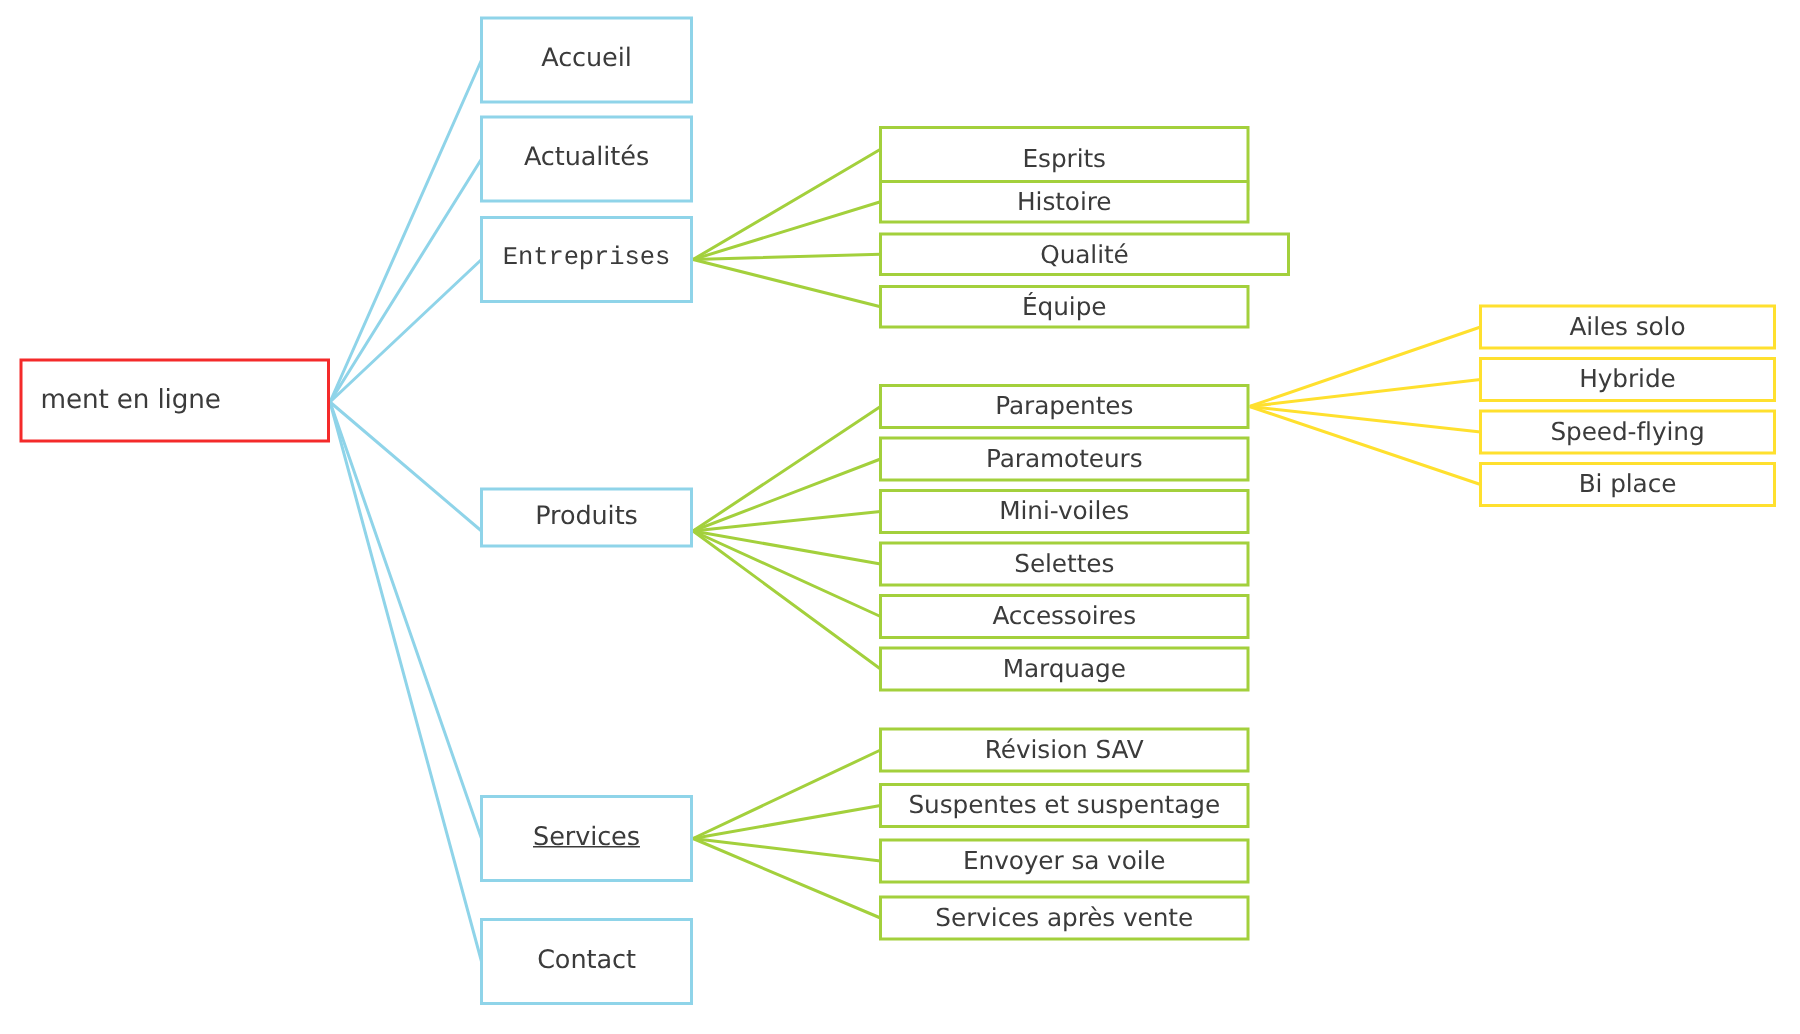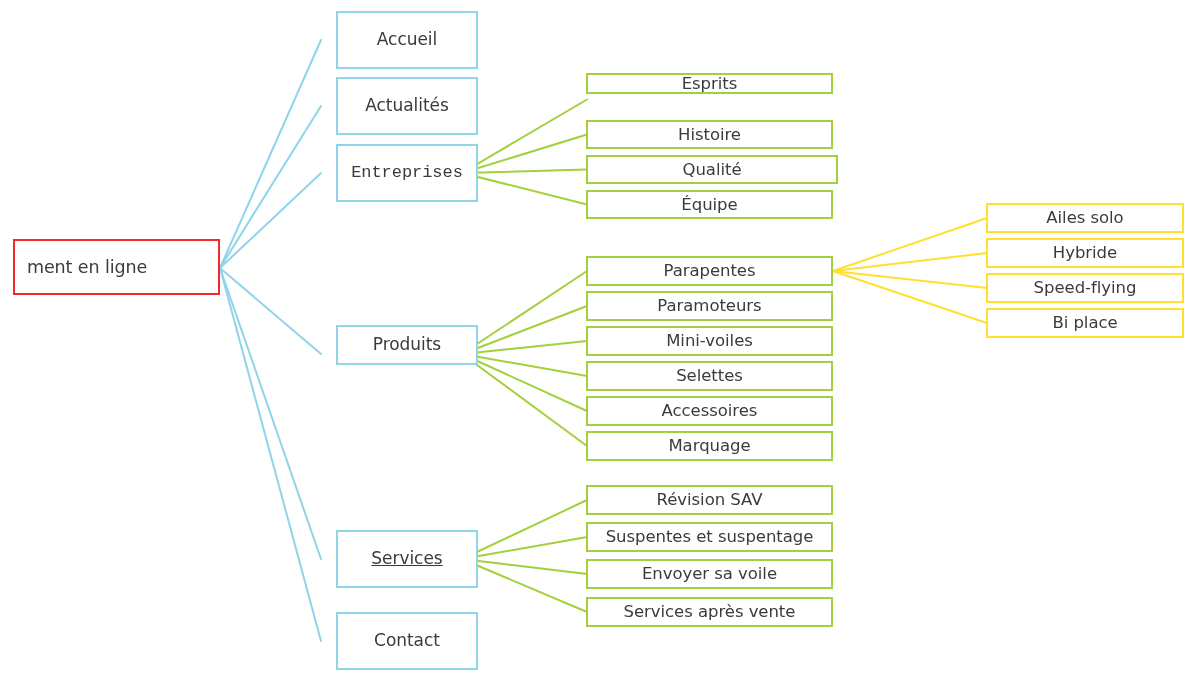--- a/index.html
+++ b/index.html
@@ -43,21 +43,20 @@
     letter-spacing: -0.1px;
   }
   .node-root .root-text {
     display: block;
     width: 100%;
   }
   .node-l1 {
     border: 2px solid #8fd4e9;
     font-size: 17px;
     letter-spacing: -0.05px;
-    margin-left: 16px;
   }
   .node-l2 {
     border: 2px solid #a3d03c;
     font-size: 16.5px;
     letter-spacing: -0.05px;
   }
   .node-l3 {
     border: 2px solid #ffe02e;
     font-size: 16.5px;
     letter-spacing: -0.05px;
@@ -114,27 +113,27 @@
       </div>
       <div class="node node-l1" style="left: 320px; top: 325px; width: 142px; height: 40px;">
         <span>Produits</span>
       </div>
       <div class="node node-l1" style="left: 320px; top: 530px; width: 142px; height: 58px; text-decoration: underline;">
         <span>Services</span>
       </div>
       <div class="node node-l1" style="left: 320px; top: 612px; width: 142px; height: 58px;">
         <span>Contact</span>
       </div>
-      <div class="node node-l2" style="left: 586px; top: 73px; width: 247px; height: 21px;">
+      <div class="node node-l2" style="left: 586px; top: 84px; width: 247px; height: 43px;">
         <span>Esprits</span>
       </div>
       <div class="node node-l2" style="left: 586px; top: 120px; width: 247px; height: 29px;">
         <span>Histoire</span>
       </div>
-      <div class="node node-l2" style="left: 586px; top: 155px; width: 252px; height: 29px;">
+      <div class="node node-l2" style="left: 586px; top: 155px; width: 274px; height: 29px;">
         <span>Qualité</span>
       </div>
       <div class="node node-l2" style="left: 586px; top: 190px; width: 247px; height: 29px;">
         <span>Équipe</span>
       </div>
       <div class="node node-l2" style="left: 586px; top: 256px; width: 247px; height: 30px;">
         <span>Parapentes</span>
       </div>
       <div class="node node-l2" style="left: 586px; top: 291px; width: 247px; height: 30px;">
         <span>Paramoteurs</span>

